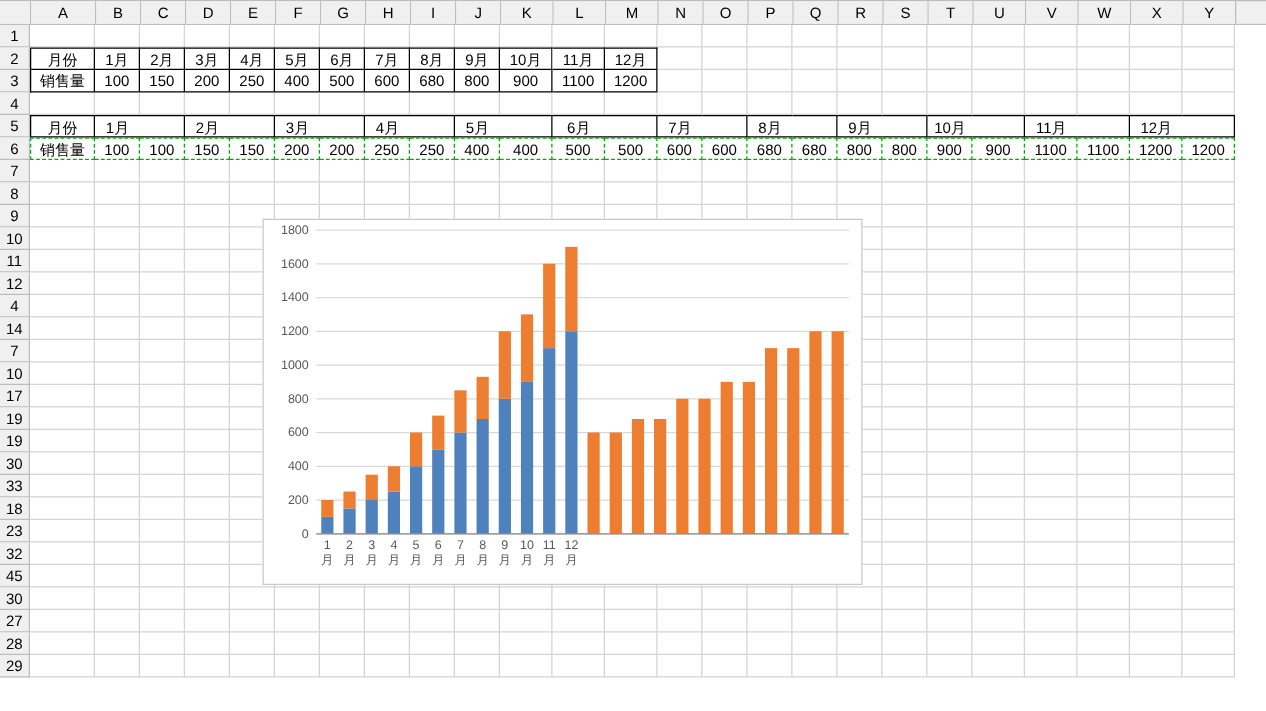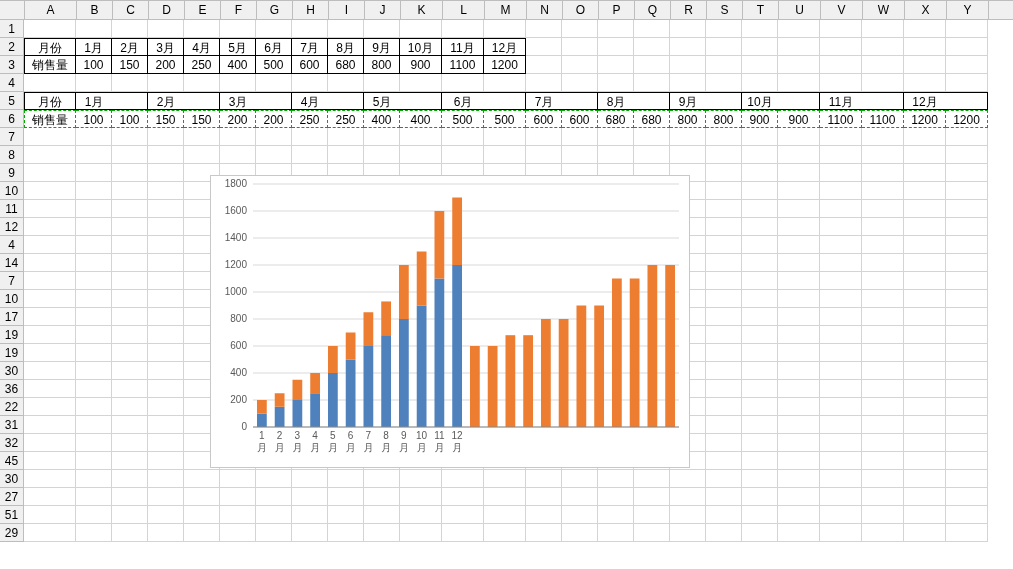--- a/index.html
+++ b/index.html
@@ -657,77 +657,77 @@
         <div class="cell" style="width: 36px;"></div>
         <div class="cell" style="width: 36px;"></div>
         <div class="cell" style="width: 36px;"></div>
         <div class="cell" style="width: 42px;"></div>
         <div class="cell" style="width: 42px;"></div>
         <div class="cell" style="width: 42px;"></div>
         <div class="cell" style="width: 42px;"></div>
         <div class="cell" style="width: 42px;"></div>
       </div>
       <div class="row">
-        <div class="rowhdr">36</div>
-        <div class="cell" style="width: 52px;"></div>
-        <div class="cell" style="width: 36px;"></div>
-        <div class="cell" style="width: 36px;"></div>
-        <div class="cell" style="width: 36px;"></div>
-        <div class="cell" style="width: 36px;"></div>
-        <div class="cell" style="width: 36px;"></div>
-        <div class="cell" style="width: 36px;"></div>
-        <div class="cell" style="width: 36px;"></div>
-        <div class="cell" style="width: 36px;"></div>
-        <div class="cell" style="width: 36px;"></div>
-        <div class="cell" style="width: 42px;"></div>
-        <div class="cell" style="width: 42px;"></div>
-        <div class="cell" style="width: 42px;"></div>
-        <div class="cell" style="width: 36px;"></div>
-        <div class="cell" style="width: 36px;"></div>
-        <div class="cell" style="width: 36px;"></div>
-        <div class="cell" style="width: 36px;"></div>
-        <div class="cell" style="width: 36px;"></div>
-        <div class="cell" style="width: 36px;"></div>
-        <div class="cell" style="width: 36px;"></div>
-        <div class="cell" style="width: 42px;"></div>
-        <div class="cell" style="width: 42px;"></div>
-        <div class="cell" style="width: 42px;"></div>
-        <div class="cell" style="width: 42px;"></div>
-        <div class="cell" style="width: 42px;"></div>
-      </div>
-      <div class="row">
-        <div class="rowhdr">22</div>
-        <div class="cell" style="width: 52px;"></div>
-        <div class="cell" style="width: 36px;"></div>
-        <div class="cell" style="width: 36px;"></div>
-        <div class="cell" style="width: 36px;"></div>
-        <div class="cell" style="width: 36px;"></div>
-        <div class="cell" style="width: 36px;"></div>
-        <div class="cell" style="width: 36px;"></div>
-        <div class="cell" style="width: 36px;"></div>
-        <div class="cell" style="width: 36px;"></div>
-        <div class="cell" style="width: 36px;"></div>
-        <div class="cell" style="width: 42px;"></div>
-        <div class="cell" style="width: 42px;"></div>
-        <div class="cell" style="width: 42px;"></div>
-        <div class="cell" style="width: 36px;"></div>
-        <div class="cell" style="width: 36px;"></div>
-        <div class="cell" style="width: 36px;"></div>
-        <div class="cell" style="width: 36px;"></div>
-        <div class="cell" style="width: 36px;"></div>
-        <div class="cell" style="width: 36px;"></div>
-        <div class="cell" style="width: 36px;"></div>
-        <div class="cell" style="width: 42px;"></div>
-        <div class="cell" style="width: 42px;"></div>
-        <div class="cell" style="width: 42px;"></div>
-        <div class="cell" style="width: 42px;"></div>
-        <div class="cell" style="width: 42px;"></div>
-      </div>
-      <div class="row">
-        <div class="rowhdr">31</div>
+        <div class="rowhdr">33</div>
+        <div class="cell" style="width: 52px;"></div>
+        <div class="cell" style="width: 36px;"></div>
+        <div class="cell" style="width: 36px;"></div>
+        <div class="cell" style="width: 36px;"></div>
+        <div class="cell" style="width: 36px;"></div>
+        <div class="cell" style="width: 36px;"></div>
+        <div class="cell" style="width: 36px;"></div>
+        <div class="cell" style="width: 36px;"></div>
+        <div class="cell" style="width: 36px;"></div>
+        <div class="cell" style="width: 36px;"></div>
+        <div class="cell" style="width: 42px;"></div>
+        <div class="cell" style="width: 42px;"></div>
+        <div class="cell" style="width: 42px;"></div>
+        <div class="cell" style="width: 36px;"></div>
+        <div class="cell" style="width: 36px;"></div>
+        <div class="cell" style="width: 36px;"></div>
+        <div class="cell" style="width: 36px;"></div>
+        <div class="cell" style="width: 36px;"></div>
+        <div class="cell" style="width: 36px;"></div>
+        <div class="cell" style="width: 36px;"></div>
+        <div class="cell" style="width: 42px;"></div>
+        <div class="cell" style="width: 42px;"></div>
+        <div class="cell" style="width: 42px;"></div>
+        <div class="cell" style="width: 42px;"></div>
+        <div class="cell" style="width: 42px;"></div>
+      </div>
+      <div class="row">
+        <div class="rowhdr">18</div>
+        <div class="cell" style="width: 52px;"></div>
+        <div class="cell" style="width: 36px;"></div>
+        <div class="cell" style="width: 36px;"></div>
+        <div class="cell" style="width: 36px;"></div>
+        <div class="cell" style="width: 36px;"></div>
+        <div class="cell" style="width: 36px;"></div>
+        <div class="cell" style="width: 36px;"></div>
+        <div class="cell" style="width: 36px;"></div>
+        <div class="cell" style="width: 36px;"></div>
+        <div class="cell" style="width: 36px;"></div>
+        <div class="cell" style="width: 42px;"></div>
+        <div class="cell" style="width: 42px;"></div>
+        <div class="cell" style="width: 42px;"></div>
+        <div class="cell" style="width: 36px;"></div>
+        <div class="cell" style="width: 36px;"></div>
+        <div class="cell" style="width: 36px;"></div>
+        <div class="cell" style="width: 36px;"></div>
+        <div class="cell" style="width: 36px;"></div>
+        <div class="cell" style="width: 36px;"></div>
+        <div class="cell" style="width: 36px;"></div>
+        <div class="cell" style="width: 42px;"></div>
+        <div class="cell" style="width: 42px;"></div>
+        <div class="cell" style="width: 42px;"></div>
+        <div class="cell" style="width: 42px;"></div>
+        <div class="cell" style="width: 42px;"></div>
+      </div>
+      <div class="row">
+        <div class="rowhdr">23</div>
         <div class="cell" style="width: 52px;"></div>
         <div class="cell" style="width: 36px;"></div>
         <div class="cell" style="width: 36px;"></div>
         <div class="cell" style="width: 36px;"></div>
         <div class="cell" style="width: 36px;"></div>
         <div class="cell" style="width: 36px;"></div>
         <div class="cell" style="width: 36px;"></div>
         <div class="cell" style="width: 36px;"></div>
         <div class="cell" style="width: 36px;"></div>
         <div class="cell" style="width: 36px;"></div>
@@ -853,21 +853,21 @@
         <div class="cell" style="width: 36px;"></div>
         <div class="cell" style="width: 36px;"></div>
         <div class="cell" style="width: 36px;"></div>
         <div class="cell" style="width: 42px;"></div>
         <div class="cell" style="width: 42px;"></div>
         <div class="cell" style="width: 42px;"></div>
         <div class="cell" style="width: 42px;"></div>
         <div class="cell" style="width: 42px;"></div>
       </div>
       <div class="row">
-        <div class="rowhdr">51</div>
+        <div class="rowhdr">28</div>
         <div class="cell" style="width: 52px;"></div>
         <div class="cell" style="width: 36px;"></div>
         <div class="cell" style="width: 36px;"></div>
         <div class="cell" style="width: 36px;"></div>
         <div class="cell" style="width: 36px;"></div>
         <div class="cell" style="width: 36px;"></div>
         <div class="cell" style="width: 36px;"></div>
         <div class="cell" style="width: 36px;"></div>
         <div class="cell" style="width: 36px;"></div>
         <div class="cell" style="width: 36px;"></div>

